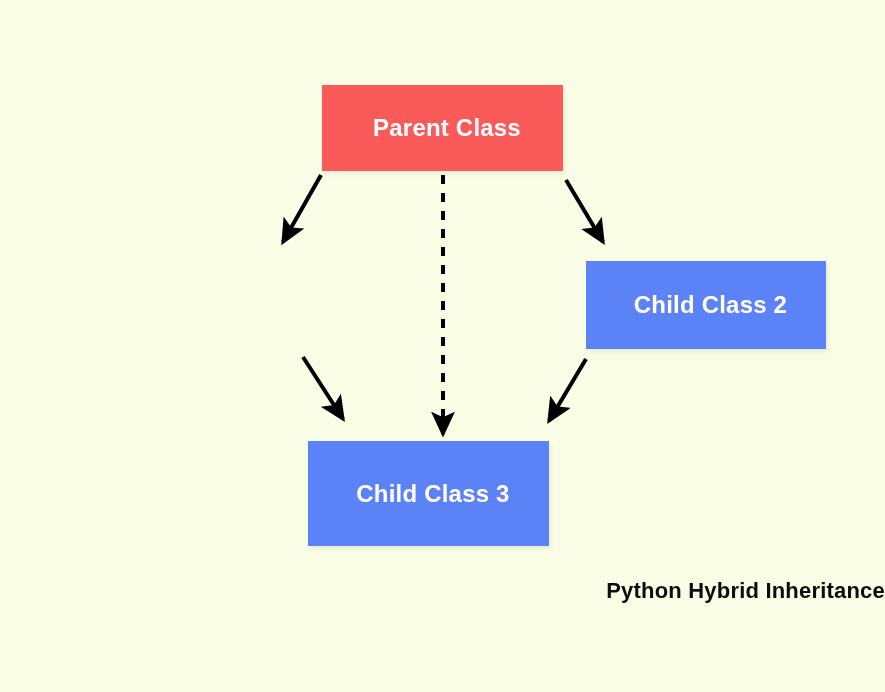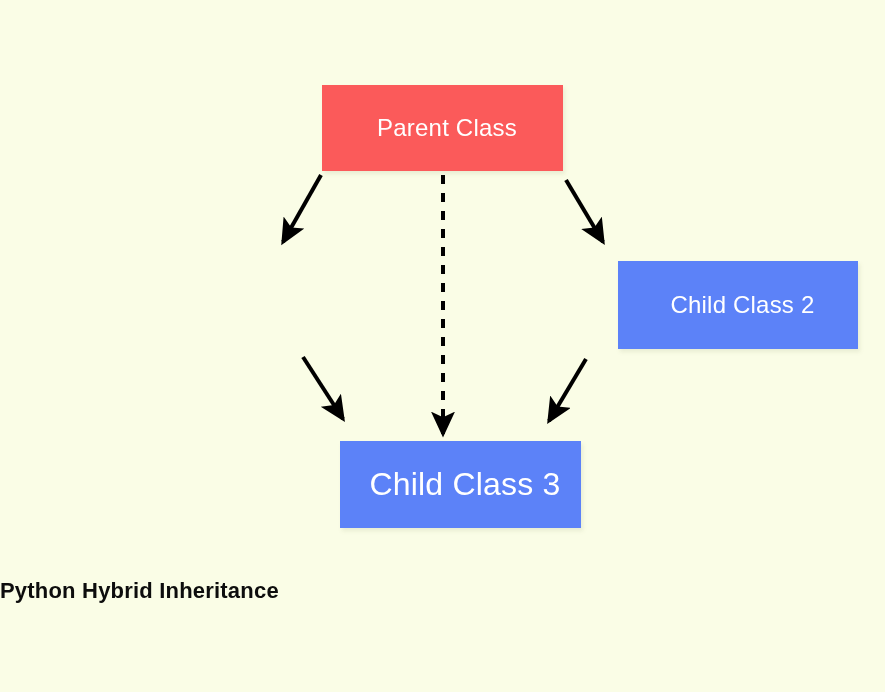--- a/index.html
+++ b/index.html
@@ -28,21 +28,21 @@
     height: 692px;
     pointer-events: none;
   }
   .node {
     position: absolute;
     display: flex;
     align-items: center;
     justify-content: center;
     box-sizing: border-box;
     color: #ffffff;
-    font-weight: normal;
+    font-weight: bold;
     letter-spacing: 0.2px;
     text-align: right;
     box-shadow: 2px 3px 4px rgba(120,130,90,0.13);
     padding-left: 9px;
   }
   .node-parent {
     left: 322px;
     top: 85px;
     width: 241px;
     height: 86px;
@@ -57,36 +57,35 @@
     background: #5c82f8;
     font-size: 24px;
   }
   .node-child2 {
     left: 586px;
     top: 261px;
     width: 240px;
     height: 88px;
     background: #5c82f8;
     font-size: 24px;
-    margin-left: 32px;
   }
   .node-child3 {
-    left: 340px;
+    left: 308px;
     top: 441px;
     width: 241px;
-    height: 87px;
+    height: 105px;
     background: #5c82f8;
-    font-size: 32px;
+    font-size: 24px;
   }
   .caption {
     position: absolute;
     left: 0;
     top: 578px;
     width: 885px;
-    text-align: left;
+    text-align: right;
     font-size: 22px;
     font-weight: bold;
     color: #0d0d0d;
     letter-spacing: 0.2px;
   }
 </style>
 </head>
 <body>
 
 <div id="canvas">

